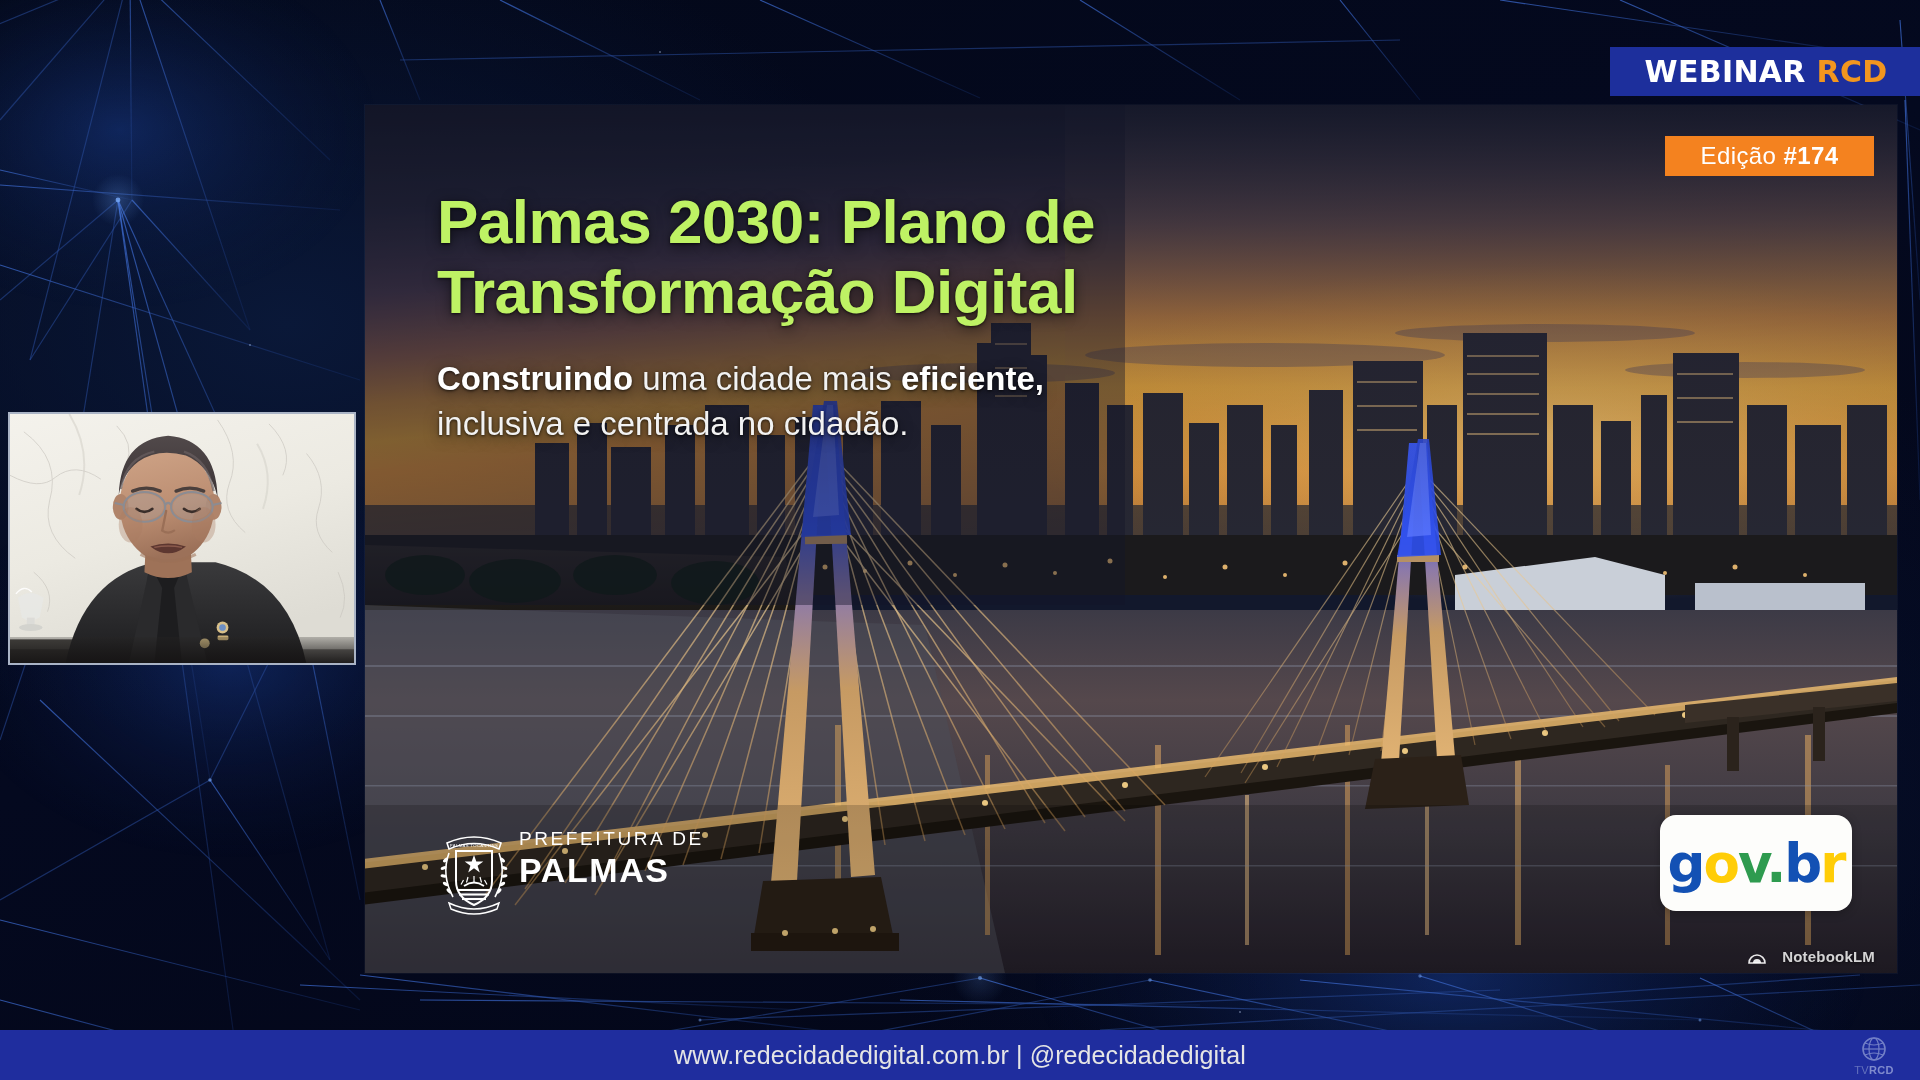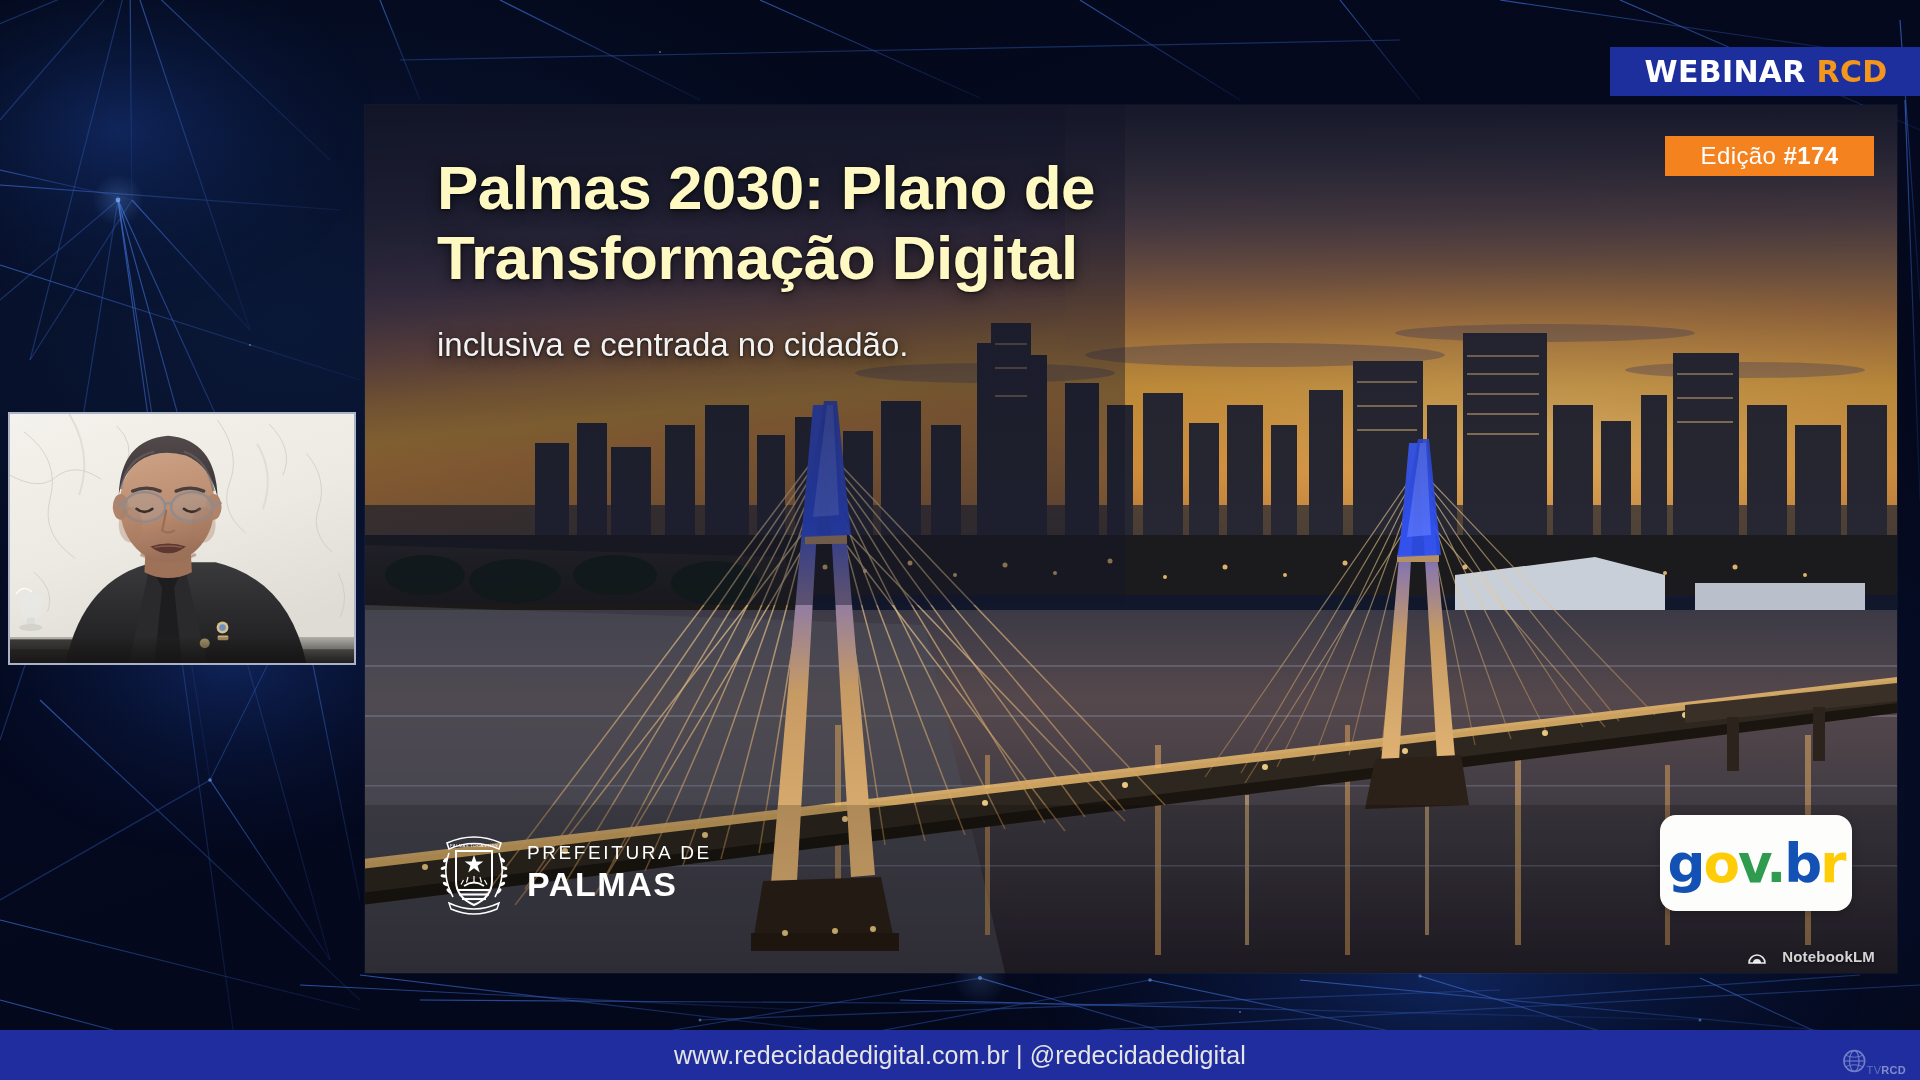--- a/index.html
+++ b/index.html
@@ -57,40 +57,41 @@
 
   
   .slide-text {
     position: absolute;
     left: 72px; top: 48px;
     width: 1050px;
     z-index: 6;
     text-shadow: 0 3px 14px rgba(0,0,0,0.55), 0 1px 3px rgba(0,0,0,0.7);
   }
   .slide-title {
-    color: #fef9c3;
+    color: #bef264;
     font-size: 62px;
     font-weight: 700;
     line-height: 1.13;
     letter-spacing: -0.5px;
+    margin-top: 34px;
   }
   .slide-sub {
     margin-top: 30px;
     color: #f2f2f2;
     font-size: 33px;
     font-weight: 400;
     line-height: 1.35;
   }
   .slide-sub b { font-weight: 700; color:#ffffff; }
 
   
   #palmas-logo {
     position: absolute;
     left: 72px; bottom: 58px;
-    display: flex; align-items: center; gap: 16px;
+    display: flex; align-items: flex-start; gap: 8px;
     z-index: 6;
   }
   #palmas-logo .crest { width: 74px; height: 86px; flex: none; }
   #palmas-logo .words { line-height: 1; }
   #palmas-logo .w1 {
     color:#ffffff; font-size: 19px; font-weight: 500;
     letter-spacing: 2.6px; margin-bottom: 5px;
   }
   #palmas-logo .w2 {
     color:#ffffff; font-size: 34px; font-weight: 800;
@@ -169,21 +170,21 @@
   #bottom-bar .btext {
     color:#e5e5e5; font-size: 25px; font-weight: 400;
     letter-spacing: 0.1px;
   }
 
   
   #tvrcd {
     position: absolute;
     right: 14px; bottom: 4px;
     width: 64px; height: 58px;
-    display:flex; flex-direction:row; align-items:flex-end; justify-content:flex-end;
+    display:flex; flex-direction:column; align-items:center; justify-content:flex-end;
     z-index: 31; opacity: 0.55;
   }
   #tvrcd .globe { width: 26px; height: 26px; margin-bottom: 2px; }
   #tvrcd .lbl { font-size: 11px; letter-spacing:0.3px; white-space:nowrap; }
   #tvrcd .lbl .tv { color:#9aa7d6; }
   #tvrcd .lbl .rcd { color:#cfd8f5; font-weight:800; }
 </style>
 </head>
 <body>
 
@@ -600,20 +601,23 @@
         <rect x="0" y="700" width="1532" height="168" fill="rgba(0,0,0,0.18)"></rect>
       </g>
     </svg>
 
     <div class="slide-text">
       <div class="slide-title">
         <div>Palmas 2030: Plano de</div>
         <div>Transformação Digital</div>
       </div>
       <div class="slide-sub">
+        <div>
+          <b>Construindo</b><span> uma cidade mais </span><b>eficiente,</b>
+        </div>
         <div>inclusiva e centrada no cidadão.</div>
       </div>
     </div>
 
     <div id="palmas-logo">
       <svg class="crest" viewBox="0 0 74 86">
 
         <path d="M10 14 Q37 2 64 14 L62 20 Q37 9 12 20 Z" fill="none" stroke="#fff" stroke-width="1.6"></path>
         <text x="37" y="18" font-size="4.2" fill="#fff" text-anchor="middle" font-family="'Liberation Sans',sans-serif" letter-spacing="0.4">PALMAS TOCANTINS</text>
 

